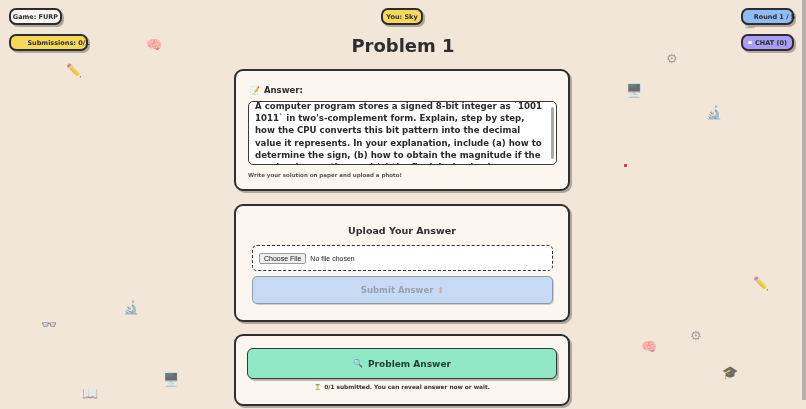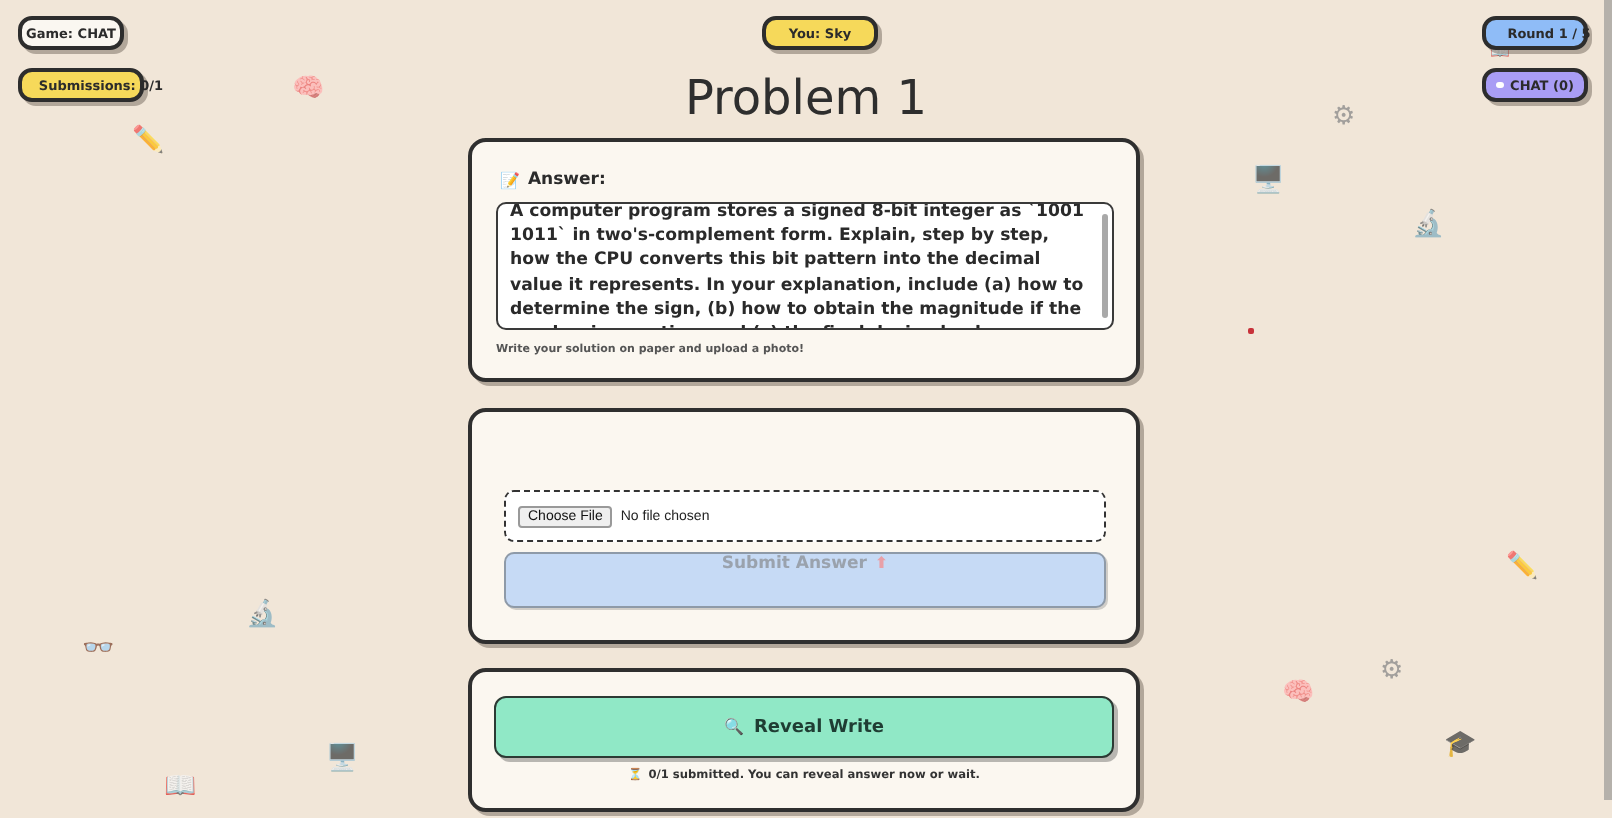--- a/index.html
+++ b/index.html
@@ -20,29 +20,29 @@
     position: absolute;
     border: 2px solid #2d2d2d;
     border-radius: 7px;
     font-size: 6.5px;
     font-weight: bold;
     display: flex; align-items: center; justify-content: center;
     box-shadow: 2px 2px 0 rgba(60,50,40,0.35);
     white-space: nowrap;
   }
   .pill-game { left: 9px; top: 8px; width: 53px; height: 17px; background: #faf7f1; }
-  .pill-subs { left: 9px; top: 34px; width: 63px; height: 17px; background: #f6d95a; padding-left: 20px; }
-  .pill-you { left: 381px; top: 8px; width: 58px; height: 17px; background: #f6d95a; }
+  .pill-subs { left: 9px; top: 34px; width: 79px; height: 17px; background: #f6d95a; padding-left: 20px; }
+  .pill-you { left: 381px; top: 8px; width: 42px; height: 17px; background: #f6d95a; }
   .pill-round { left: 741px; top: 8px; width: 53px; height: 17px; background: #8fbcf7; padding-left: 14px; }
   .pill-chat { left: 741px; top: 34px; width: 53px; height: 17px; background: #a99df5; gap: 3px; text-align: right; }
   .chat-dot { width: 4px; height: 3px; background: #fff; border-radius: 2px; display: inline-block; }
 
   .title {
     position: absolute; left: 0; right: 0; top: 35px;
-    text-align: center; font-size: 24px; font-weight: normal; color: #2e2e2e;
+    text-align: center; font-size: 18px; font-weight: bold; color: #2e2e2e;
   }
 
   .card {
     position: absolute; left: 234px; width: 336px;
     background: #fbf7f0;
     border: 2px solid #2f2f2f;
     border-radius: 9px;
     box-shadow: 2px 2px 0 rgba(60,50,40,0.35);
   }
   .card-problem { top: 69px; height: 122px; }
@@ -80,21 +80,21 @@
   }
   .choose-btn {
     font-family: "Liberation Sans", sans-serif;
     font-size: 7px; background: #efefef; border: 1px solid #999; border-radius: 2px;
     padding: 1px 4px; color: #111;
   }
   .file-status { font-family: "Liberation Sans", sans-serif; font-size: 7px; color: #222; }
   .submit-btn {
     position: absolute; left: 16px; top: 70px; width: 301px; height: 28px;
     background: #c6daf5; border: 1.5px solid #8e9aa8; border-radius: 5px;
-    display: flex; align-items: flex-start; justify-content: center; gap: 4px;
+    display: flex; align-items: center; justify-content: center; gap: 4px;
     font-size: 8.5px; font-weight: bold; color: #9aa2ad;
     box-shadow: 1px 1px 0 rgba(80,80,80,0.25);
   }
   .submit-btn .ico { color: #e8a0a8; font-size: 8px; }
 
   .reveal-btn {
     position: absolute; left: 11px; top: 12px; width: 310px; height: 31px;
     background: #90e8c6; border: 1.5px solid #2c3a34; border-radius: 6px;
     display: flex; align-items: center; justify-content: center; gap: 5px;
     font-size: 9px; font-weight: bold; color: #1f3d33;
@@ -123,21 +123,21 @@
 <span class="deco" style="left:41px;top:318px;">👓</span>
 <span class="deco" style="left:163px;top:373px;">🖥️</span>
 <span class="deco" style="left:82px;top:387px;">📖</span>
 <span class="deco" style="left:753px;top:277px;">✏️</span>
 <span class="deco" style="left:690px;top:329px;color:#888;">⚙</span>
 <span class="deco" style="left:641px;top:340px;">🧠</span>
 <span class="deco" style="left:722px;top:366px;">🎓</span>
 <span class="red-dot"></span>
 
 <div class="pill pill-game">
-    <span>Game: CHAT</span>
+    <span>Game: FURP</span>
   </div>
 <div class="pill pill-subs">
     <span>Submissions: 0/1</span>
   </div>
 <div class="pill pill-you">
     <span>You: Sky</span>
   </div>
 <div class="pill pill-round">
     <span>Round 1 / 5</span>
   </div>
@@ -154,33 +154,34 @@
     <span>Answer:</span>
   </div>
   <div class="problem-box">
     <div class="problem-text">A computer program stores a signed 8-bit integer as `1001 1011` in two's-complement form. Explain, step by step, how the CPU converts this bit pattern into the decimal value it represents. In your explanation, include (a) how to determine the sign, (b) how to obtain the magnitude if the number is negative, and (c) the final decimal value.</div>
     <div class="problem-scroll"></div>
   </div>
   <div class="problem-hint">Write your solution on paper and upload a photo!</div>
 </section>
 
 <section class="card card-upload">
+  <div class="upload-title">Upload Your Answer</div>
   <div class="file-box">
     <span class="choose-btn">Choose File</span>
     <span class="file-status">No file chosen</span>
   </div>
   <div class="submit-btn">
     <span>Submit Answer</span>
     <span class="ico">⬆</span>
   </div>
 </section>
 
 <section class="card card-reveal">
   <div class="reveal-btn">
     <span class="ico">🔍</span>
-    <span>Reveal Write</span>
+    <span>Problem Answer</span>
   </div>
   <div class="reveal-status">
     <span class="ico">⏳</span><span>0/1 submitted. You can reveal answer now or wait.</span>
   </div>
 </section>
 
 <div class="page-scrollbar"></div>
 
 </body></html>

